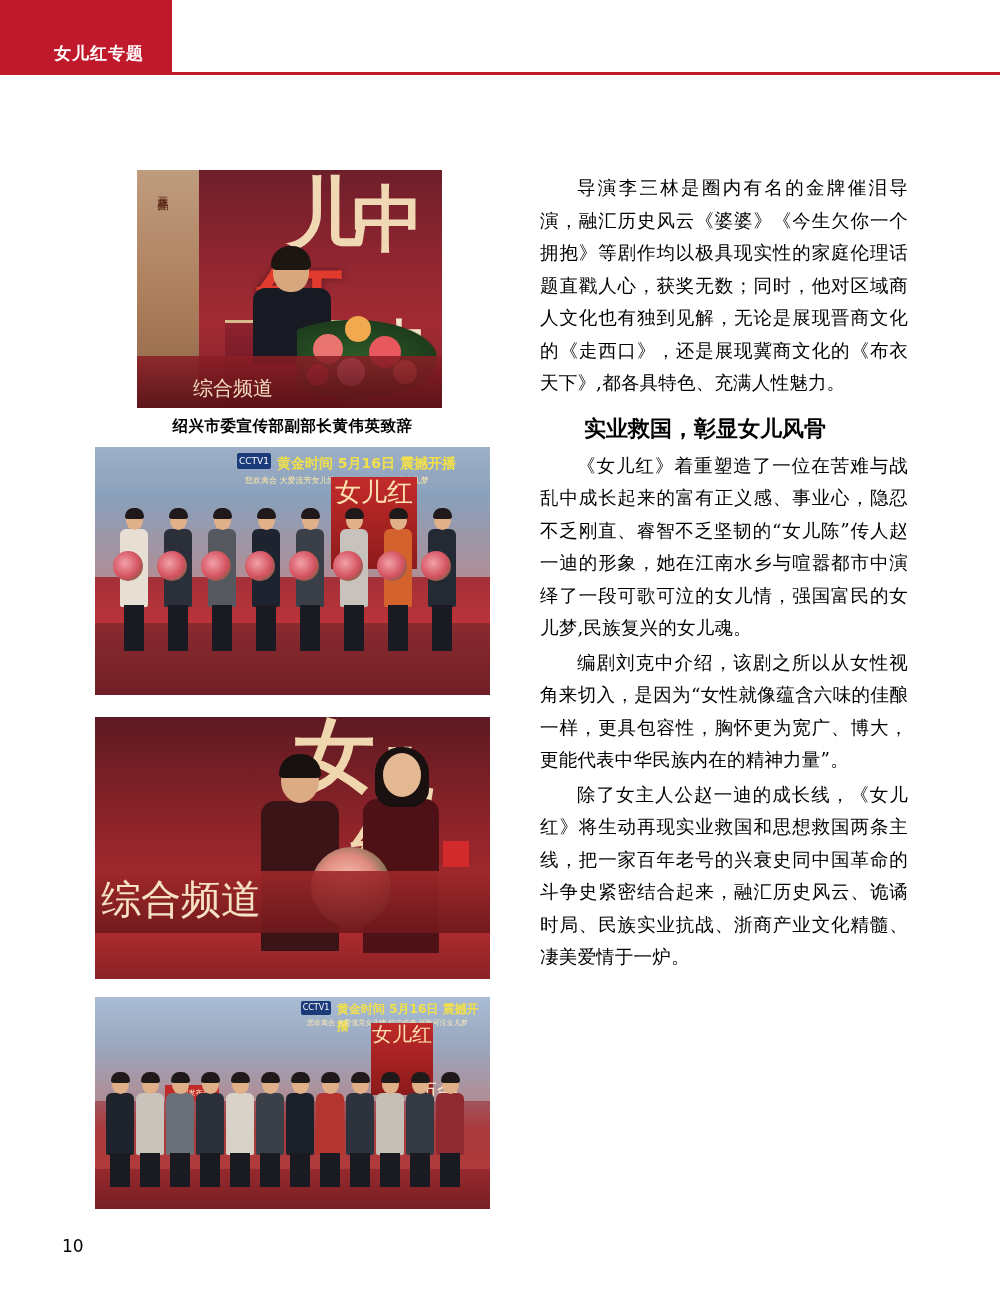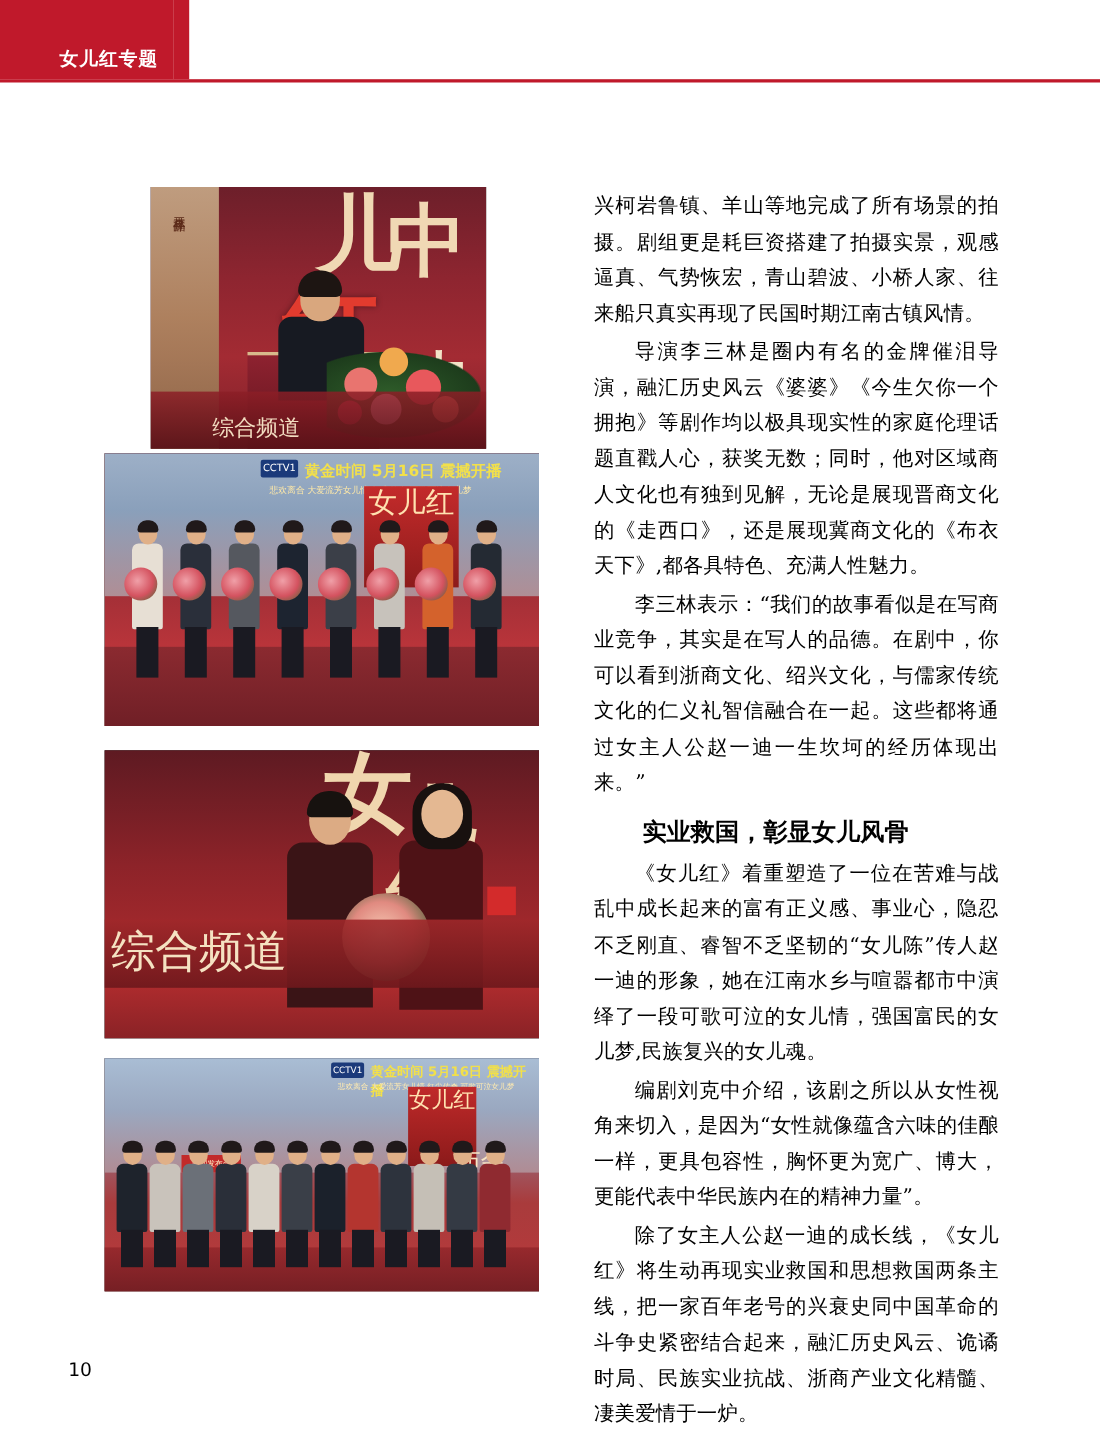--- a/index.html
+++ b/index.html
@@ -288,20 +288,21 @@
       <i style="left:48px;top:14px;width:26px;height:26px;background:#f0a94e"></i>
       <i style="left:72px;top:34px;width:32px;height:32px;background:#e8585c"></i>
       <i style="left:40px;top:56px;width:28px;height:28px;background:#f2c3d0"></i>
       <i style="left:96px;top:58px;width:24px;height:24px;background:#eb8f6a"></i>
       <i style="left:10px;top:62px;width:22px;height:22px;background:#d8465a"></i>
     </div>
     <div class="bottombar">
       <div class="bt">综合频道</div>
     </div>
   </div>
+  <div class="photo-caption">绍兴市委宣传部副部长黄伟英致辞</div>
 
   <div class="photo p2">
     <div class="bg"></div>
     <div class="banner"></div>
     <div class="cctv">CCTV1</div>
     <div class="bannertext">黄金时间  5月16日  震撼开播</div>
     <div class="bannersub">悲欢离合 大爱流芳女儿情   红尘传奇 可歌可泣女儿梦</div>
     <div class="redpanel">
       <span>女儿红</span>
     </div>
@@ -472,23 +473,21 @@
           <div class="l" style="top:78px;height:34px"></div>
           <div class="h"></div>
           <div class="hr"></div>
         </div>
     </div>
   </div>
 
 </div>
 
 <div class="right-col">
-  <p class="no-indent">兴柯岩鲁镇、羊山等地完成了所有场景的拍摄。剧组更是耗巨资搭建了拍摄实景，观感逼真、气势恢宏，青山碧波、小桥人家、往来船只真实再现了民国时期江南古镇风情。</p>
   <p>导演李三林是圈内有名的金牌催泪导演，融汇历史风云《婆婆》《今生欠你一个拥抱》等剧作均以极具现实性的家庭伦理话题直戳人心，获奖无数；同时，他对区域商人文化也有独到见解，无论是展现晋商文化的《走西口》，还是展现冀商文化的《布衣天下》,都各具特色、充满人性魅力。</p>
-  <p>李三林表示：“我们的故事看似是在写商业竞争，其实是在写人的品德。在剧中，你可以看到浙商文化、绍兴文化，与儒家传统文化的仁义礼智信融合在一起。这些都将通过女主人公赵一迪一生坎坷的经历体现出来。”</p>
   <div class="sub-head">实业救国，彰显女儿风骨</div>
   <p>《女儿红》着重塑造了一位在苦难与战乱中成长起来的富有正义感、事业心，隐忍不乏刚直、睿智不乏坚韧的“女儿陈”传人赵一迪的形象，她在江南水乡与喧嚣都市中演绎了一段可歌可泣的女儿情，强国富民的女儿梦,民族复兴的女儿魂。</p>
   <p>编剧刘克中介绍，该剧之所以从女性视角来切入，是因为“女性就像蕴含六味的佳酿一样，更具包容性，胸怀更为宽广、博大，更能代表中华民族内在的精神力量”。</p>
   <p>除了女主人公赵一迪的成长线，《女儿红》将生动再现实业救国和思想救国两条主线，把一家百年老号的兴衰史同中国革命的斗争史紧密结合起来，融汇历史风云、诡谲时局、民族实业抗战、浙商产业文化精髓、凄美爱情于一炉。</p>
 
 </div>
 
 <div class="page-number">10</div>
 
 </body></html>

